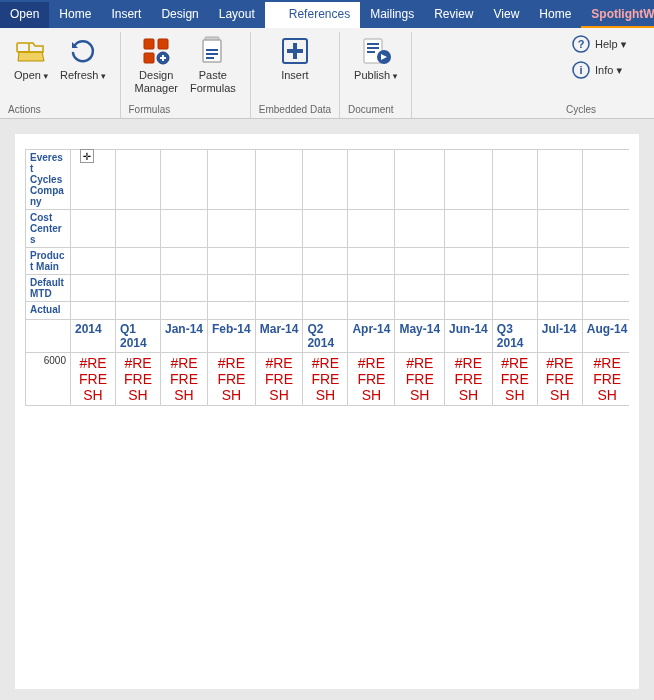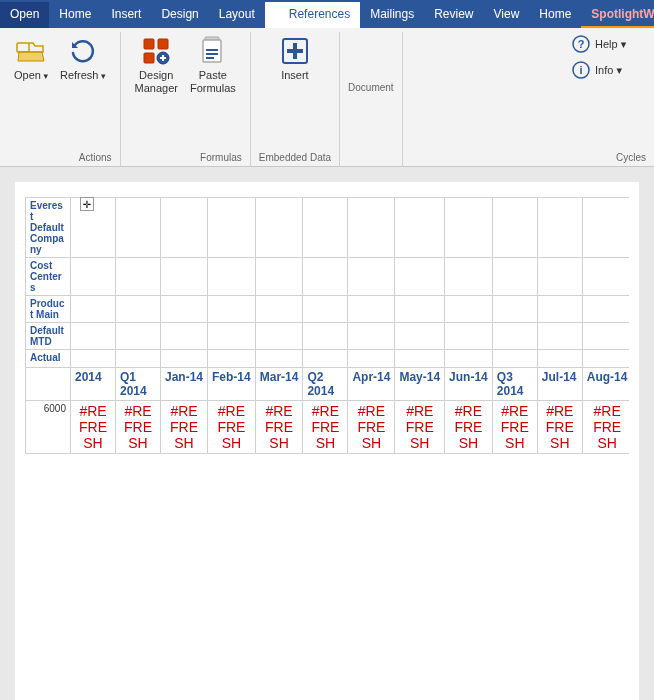--- a/index.html
+++ b/index.html
@@ -9,21 +9,21 @@
     .ribbon { background: #2b579a; width: 100%; }
     .ribbon-tabs { display: flex; background: #2b579a; padding-top: 2px; }
     .ribbon-tab { color: #fff; font-size: 12px; padding: 5px 10px; cursor: pointer; font-weight: 400; }
     .ribbon-tab.active { background: #ffffff; color: #2b579a; padding-left: 24px; }
     .ribbon-tab.spotlight { background: #1a3a6a; color: #fca5a5; font-weight: 700; text-align: center; }
 
     .ribbon-content { background: #f3f3f3; border-bottom: 1px solid #c8c8c8; display: flex; align-items: stretch; padding: 4px 0 0 0; }
 
     .ribbon-group { display: flex; flex-direction: column; align-items: center; border-right: 1px solid #d0d0d0; padding: 0 8px; }
     .ribbon-group-items { display: flex; align-items: flex-start; flex: 1; padding-bottom: 4px; }
-    .ribbon-group-label { font-size: 10px; color: #666; padding: 2px 0 3px; text-align: right; width: 100%; margin-top: 48px; }
+    .ribbon-group-label { font-size: 10px; color: #666; padding: 2px 0 3px; text-align: left; width: 100%; }
 
     .ribbon-btn { display: flex; flex-direction: column; align-items: center; justify-content: flex-start; cursor: pointer; padding: 3px 6px; border-radius: 2px; min-width: 40px; }
     .ribbon-btn .icon-box { width: 32px; height: 32px; display: flex; align-items: center; justify-content: center; }
     .ribbon-btn .btn-label { font-size: 11px; color: #333; margin-top: 2px; text-align: center; line-height: 1.2; }
     .ribbon-btn .btn-label.with-arrow::after { content: ' ▾'; font-size: 9px; }
 
     .ribbon-btn-small { display: flex; flex-direction: row; align-items: center; cursor: pointer; padding: 2px 5px; border-radius: 2px; min-width: 80px; }
     .ribbon-btn-small .icon-box-sm { width: 20px; height: 20px; display: flex; align-items: center; justify-content: center; margin-right: 4px; }
     .ribbon-btn-small .btn-label-sm { font-size: 11px; color: #333; }
 
@@ -161,20 +161,36 @@
               <rect x="8" y="14" width="16" height="4" fill="#2b579a"></rect>
             </svg>
           </div>
           <div class="btn-label">Insert</div>
         </div>
       </div>
       <div class="ribbon-group-label">Embedded Data</div>
     </div>
 
     <div class="ribbon-group">
+      <div class="ribbon-group-items">
+
+        <div class="ribbon-btn">
+          <div class="icon-box">
+            <svg width="32" height="32" viewBox="0 0 32 32">
+              <rect x="4" y="4" width="18" height="24" rx="1" fill="white" stroke="#aaa" stroke-width="1"></rect>
+              <rect x="7" y="8" width="12" height="2" fill="#2b579a"></rect>
+              <rect x="7" y="12" width="12" height="2" fill="#2b579a"></rect>
+              <rect x="7" y="16" width="8" height="2" fill="#2b579a"></rect>
+              <circle cx="24" cy="22" r="7" fill="#2b579a"></circle>
+              <polygon points="21,19 21,25 27,22" fill="white"></polygon>
+            </svg>
+          </div>
+          <div class="btn-label with-arrow">Publish</div>
+        </div>
+      </div>
       <div class="ribbon-group-label">Document</div>
     </div>
 
     <div class="ribbon-group" style="border-right:none; margin-left: auto;">
       <div class="ribbon-group-items" style="flex-direction:row; gap:4px;">
 
 
         <div style="display:flex; flex-direction:column; justify-content:center;">
           <div class="ribbon-btn-small" style="margin-bottom:2px;">
             <div class="icon-box-sm">
@@ -203,21 +219,21 @@
 </div>
 
 <div class="doc-area">
   <div class="doc-page">
     <div class="data-table-wrapper">
       <div class="move-handle">✛</div>
       <table>
         <tbody>
 
           <tr class="tall-row">
-            <td class="row-header" rowspan="1" style="color:#2b579a; font-weight:600; font-size:10px; word-break:break-word; white-space:normal; width:70px;">Everest Default Company</td>
+            <td class="row-header" rowspan="1" style="color:#2b579a; font-weight:600; font-size:10px; word-break:break-word; white-space:normal; width:70px;">Everest Cycles Company</td>
             <td></td>
             <td></td>
             <td></td>
             <td></td>
             <td></td>
             <td></td>
             <td></td>
             <td></td>
             <td></td>
             <td></td>

